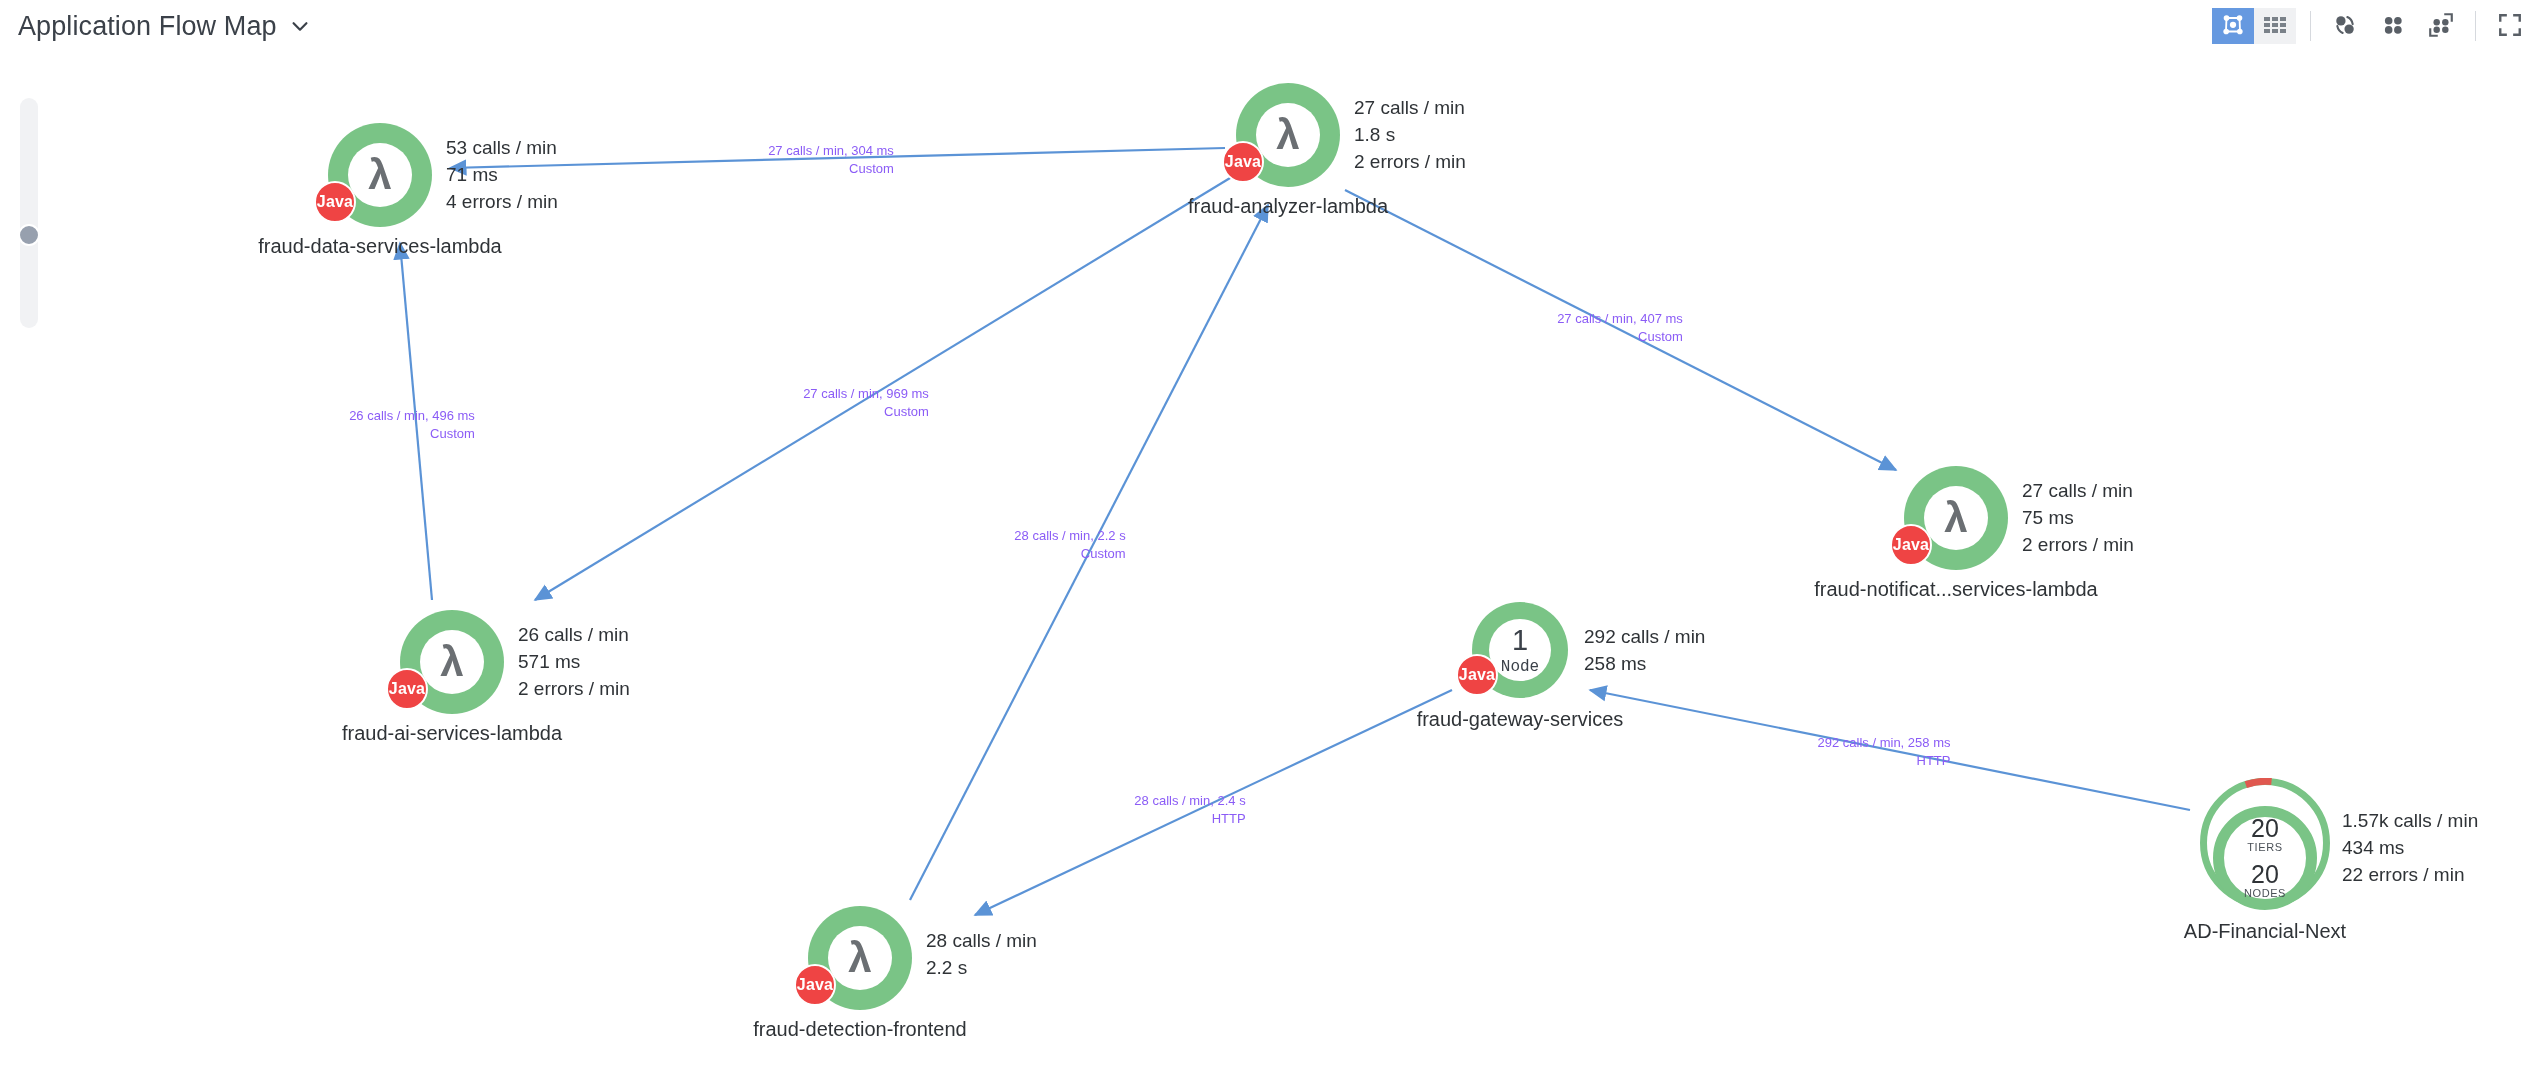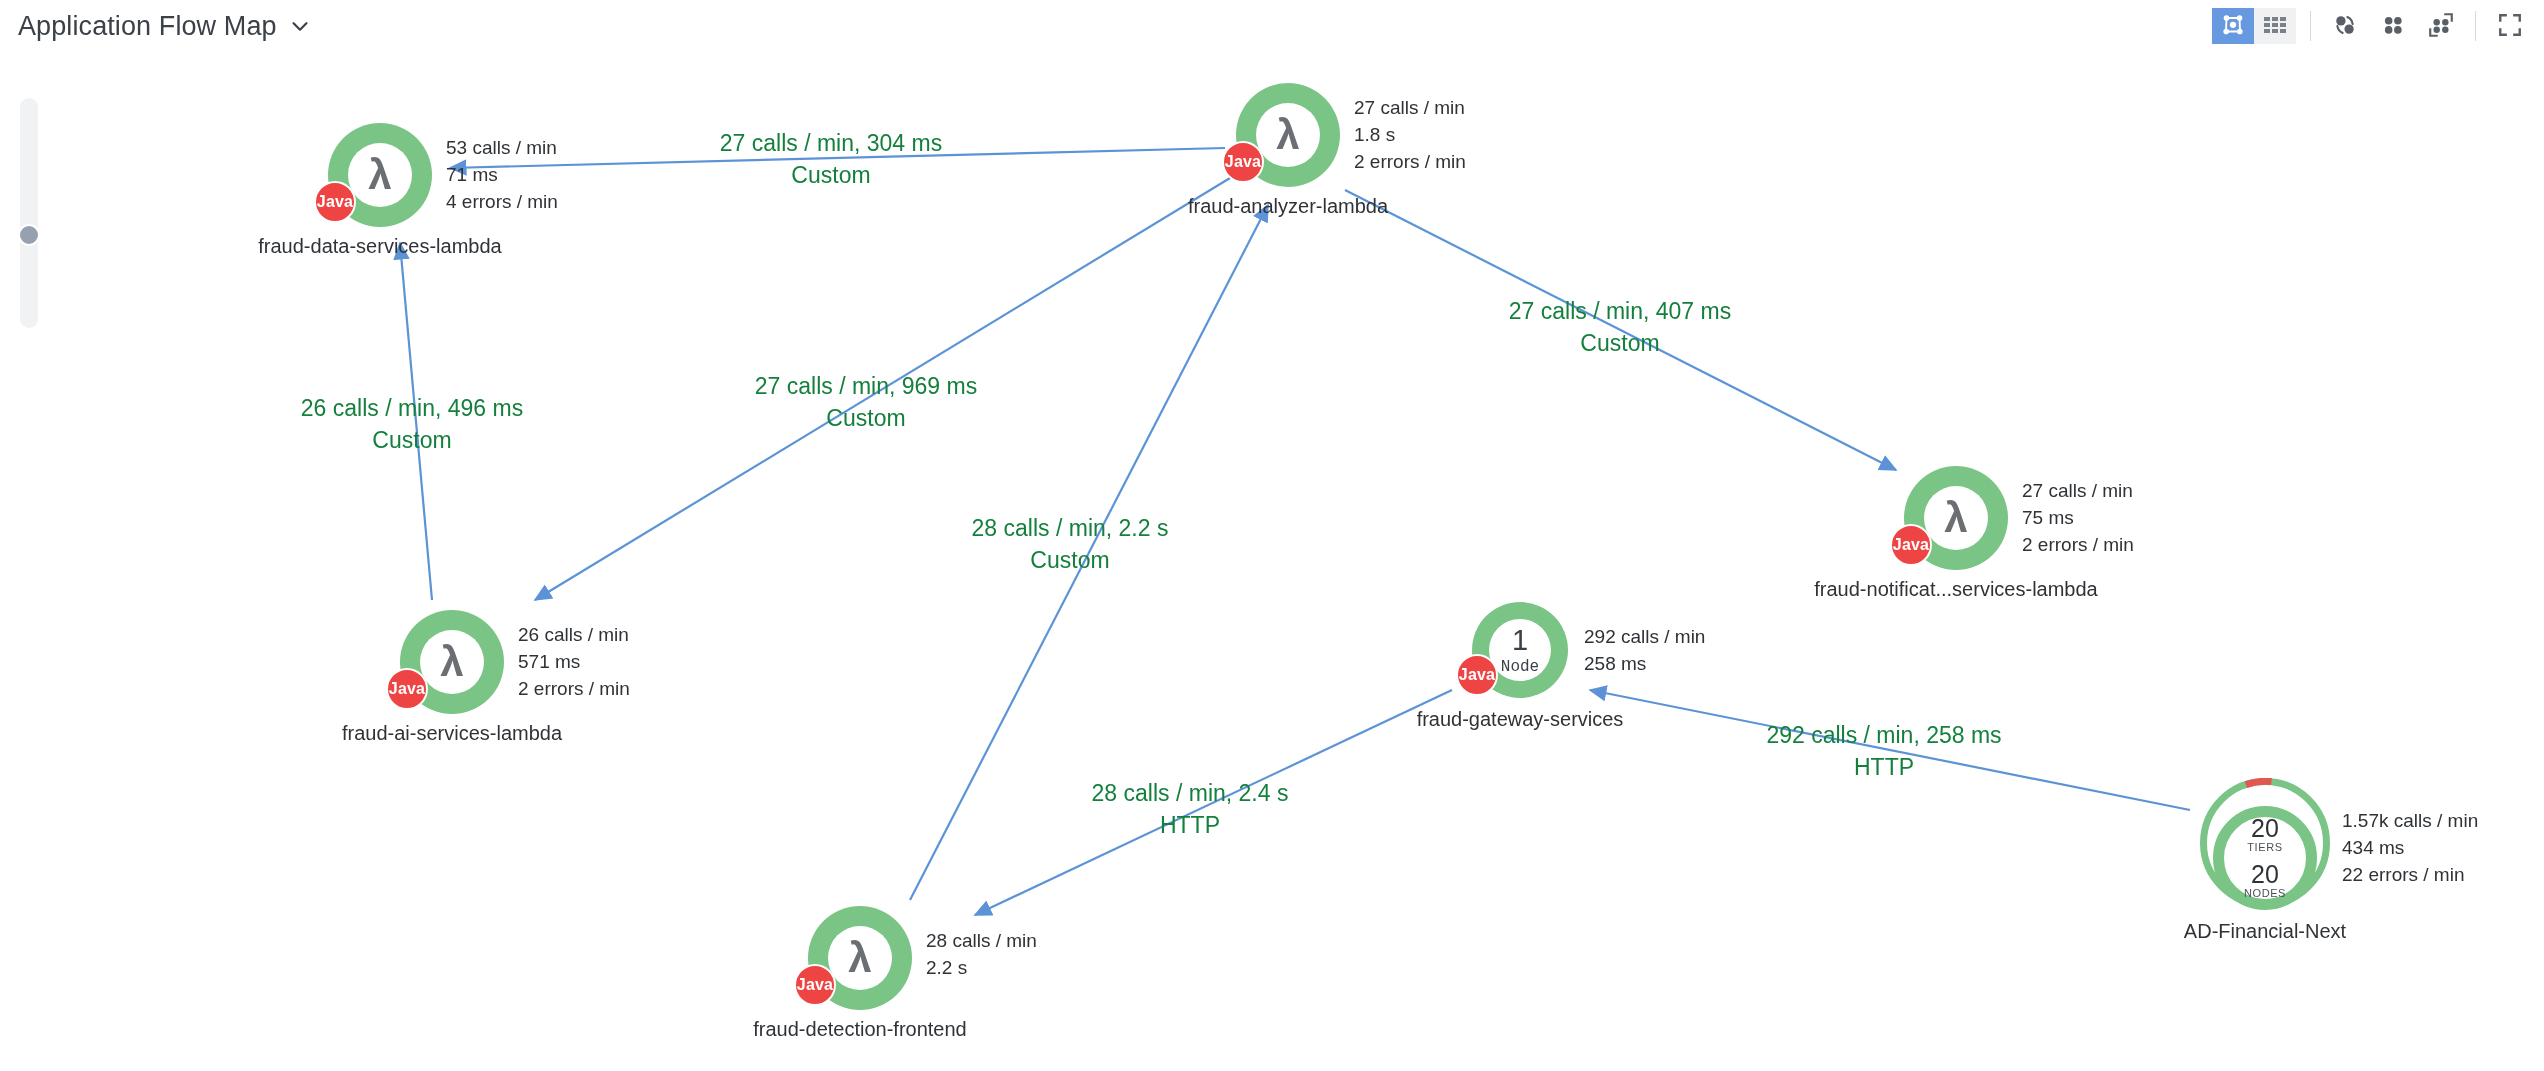--- a/index.html
+++ b/index.html
@@ -78,22 +78,22 @@
     white-space: nowrap; font-size: 20px; color: #2f3337;
   }
   .node-metrics {
     position: absolute; white-space: nowrap;
     font-size: 19px; line-height: 1.42; color: #2f3337;
   }
 
   
   .edge-label {
     position: absolute; transform: translate(-50%,-50%);
-    text-align: center; white-space: nowrap;
-    font-size: 23px; line-height: 1.38; color: #15803d;
+    text-align: right; white-space: nowrap;
+    font-size: 13px; line-height: 1.38; color: #8b5cf6;
   }
 
   
   .dual-outer {
     width: 130px; height: 130px; border-radius: 50%;
     border: 7px solid #7ac486; position: relative;
     display: flex; align-items: center; justify-content: center;
   }
   .dual-inner {
     width: 104px; height: 104px; border-radius: 50%;

